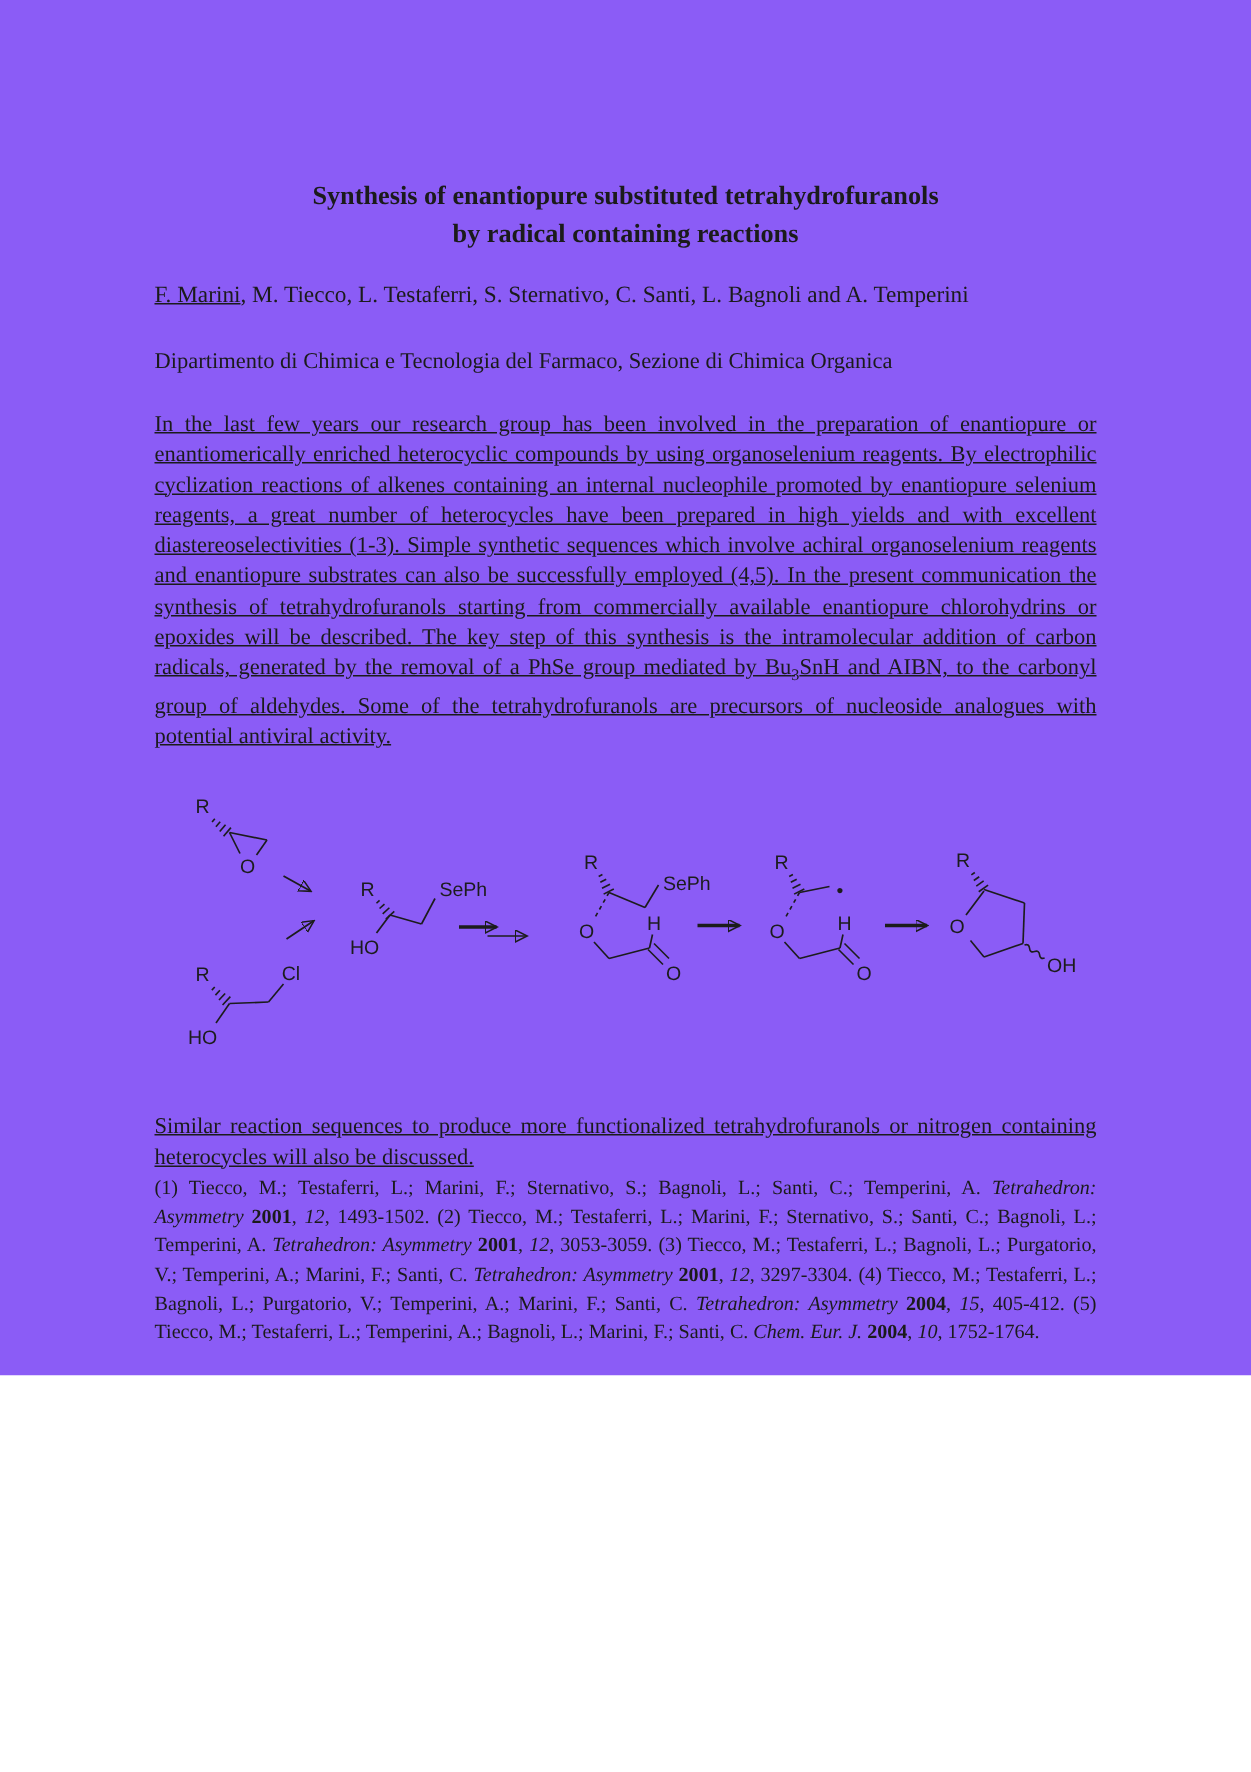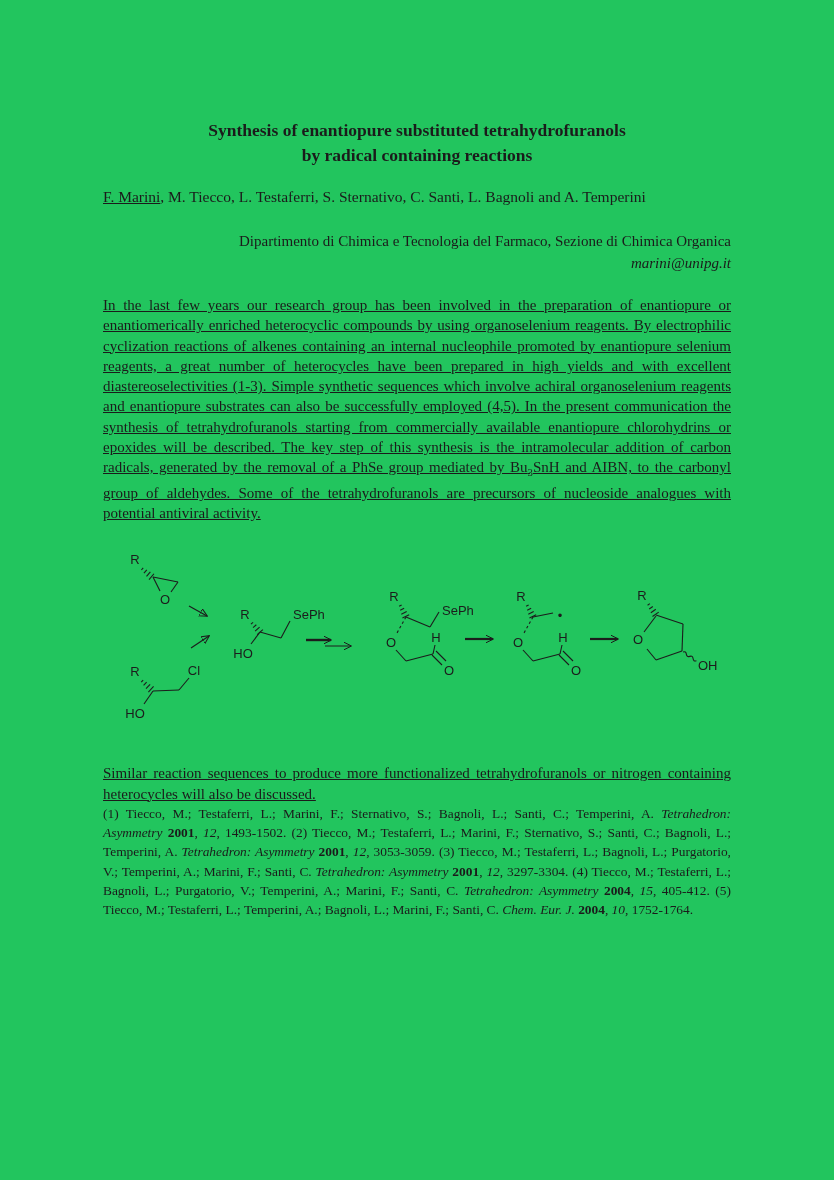--- a/index.html
+++ b/index.html
@@ -1,42 +1,42 @@
 <!DOCTYPE html>
 <html><head>
 <meta charset="utf-8">
 <style>
   html, body { margin: 0; padding: 0; background: #ffffff; }
   .page {
     position: relative;
     width: 834px;
-    height: 1180px;
+    height: 917px;
     margin: 0 auto;
-    background: #22c55e;
+    background: #8b5cf6;
     box-sizing: border-box;
     padding: 118px 103px 0 103px;
     font-family: "Liberation Serif", serif;
     color: #1b1b1b;
     overflow: hidden;
   }
   .title {
     text-align: center;
     font-weight: bold;
     font-size: 17.5px;
     line-height: 25px;
   }
   .authors {
     margin-top: 19px;
     text-align: left;
     font-size: 15.5px;
     line-height: 20px;
   }
   .affiliation {
     margin-top: 23px;
-    text-align: right;
+    text-align: left;
     font-size: 15px;
     line-height: 22px;
   }
   .affiliation .email { font-style: italic; }
   .bodytext {
     margin: 21px 0 0 0;
     font-size: 15px;
     line-height: 20.3px;
     text-align: justify;
     text-decoration: underline;
@@ -68,21 +68,20 @@
 
   <div class="title">
     <div>Synthesis of enantiopure substituted tetrahydrofuranols</div>
     <div>by radical containing reactions</div>
   </div>
 
   <div class="authors"><span style="text-decoration: underline;">F. Marini</span><span>, M. Tiecco, L. Testaferri, S. Sternativo, C. Santi, L. Bagnoli and A. Temperini</span></div>
 
   <div class="affiliation">
     <div>Dipartimento di Chimica e Tecnologia del Farmaco, Sezione di Chimica Organica</div>
-    <div class="email">marini@unipg.it</div>
   </div>
 
   <p class="bodytext"><span>In the last few years our research group has been involved in the preparation of enantiopure or enantiomerically enriched heterocyclic compounds by using organoselenium reagents. By electrophilic cyclization reactions of alkenes containing an internal nucleophile promoted by enantiopure selenium reagents, a great number of heterocycles have been prepared in high yields and with excellent diastereoselectivities (1-3). Simple synthetic sequences which involve achiral organoselenium reagents and enantiopure substrates can also be successfully employed (4,5). In the present communication the synthesis of tetrahydrofuranols starting from commercially available enantiopure chlorohydrins or epoxides will be described. The key step of this synthesis is the intramolecular addition of carbon radicals, generated by the removal of a PhSe group mediated by Bu</span><span style="vertical-align: sub; font-size: 0.72em;">3</span><span>SnH and AIBN, to the carbonyl group of aldehydes. Some of the tetrahydrofuranols are precursors of nucleoside analogues with potential antiviral activity.</span></p>
 
   <div class="scheme-wrap">
     <svg class="sch" width="628" height="200" viewBox="0 0 628 200">
       <defs>
         <marker id="ah" markerUnits="userSpaceOnUse" markerWidth="9" markerHeight="9" refX="7.5" refY="4" orient="auto">
           <path d="M0,0 L8,4 L0,8 Z" fill="#1c1c1c" stroke="none"></path>
         </marker>

